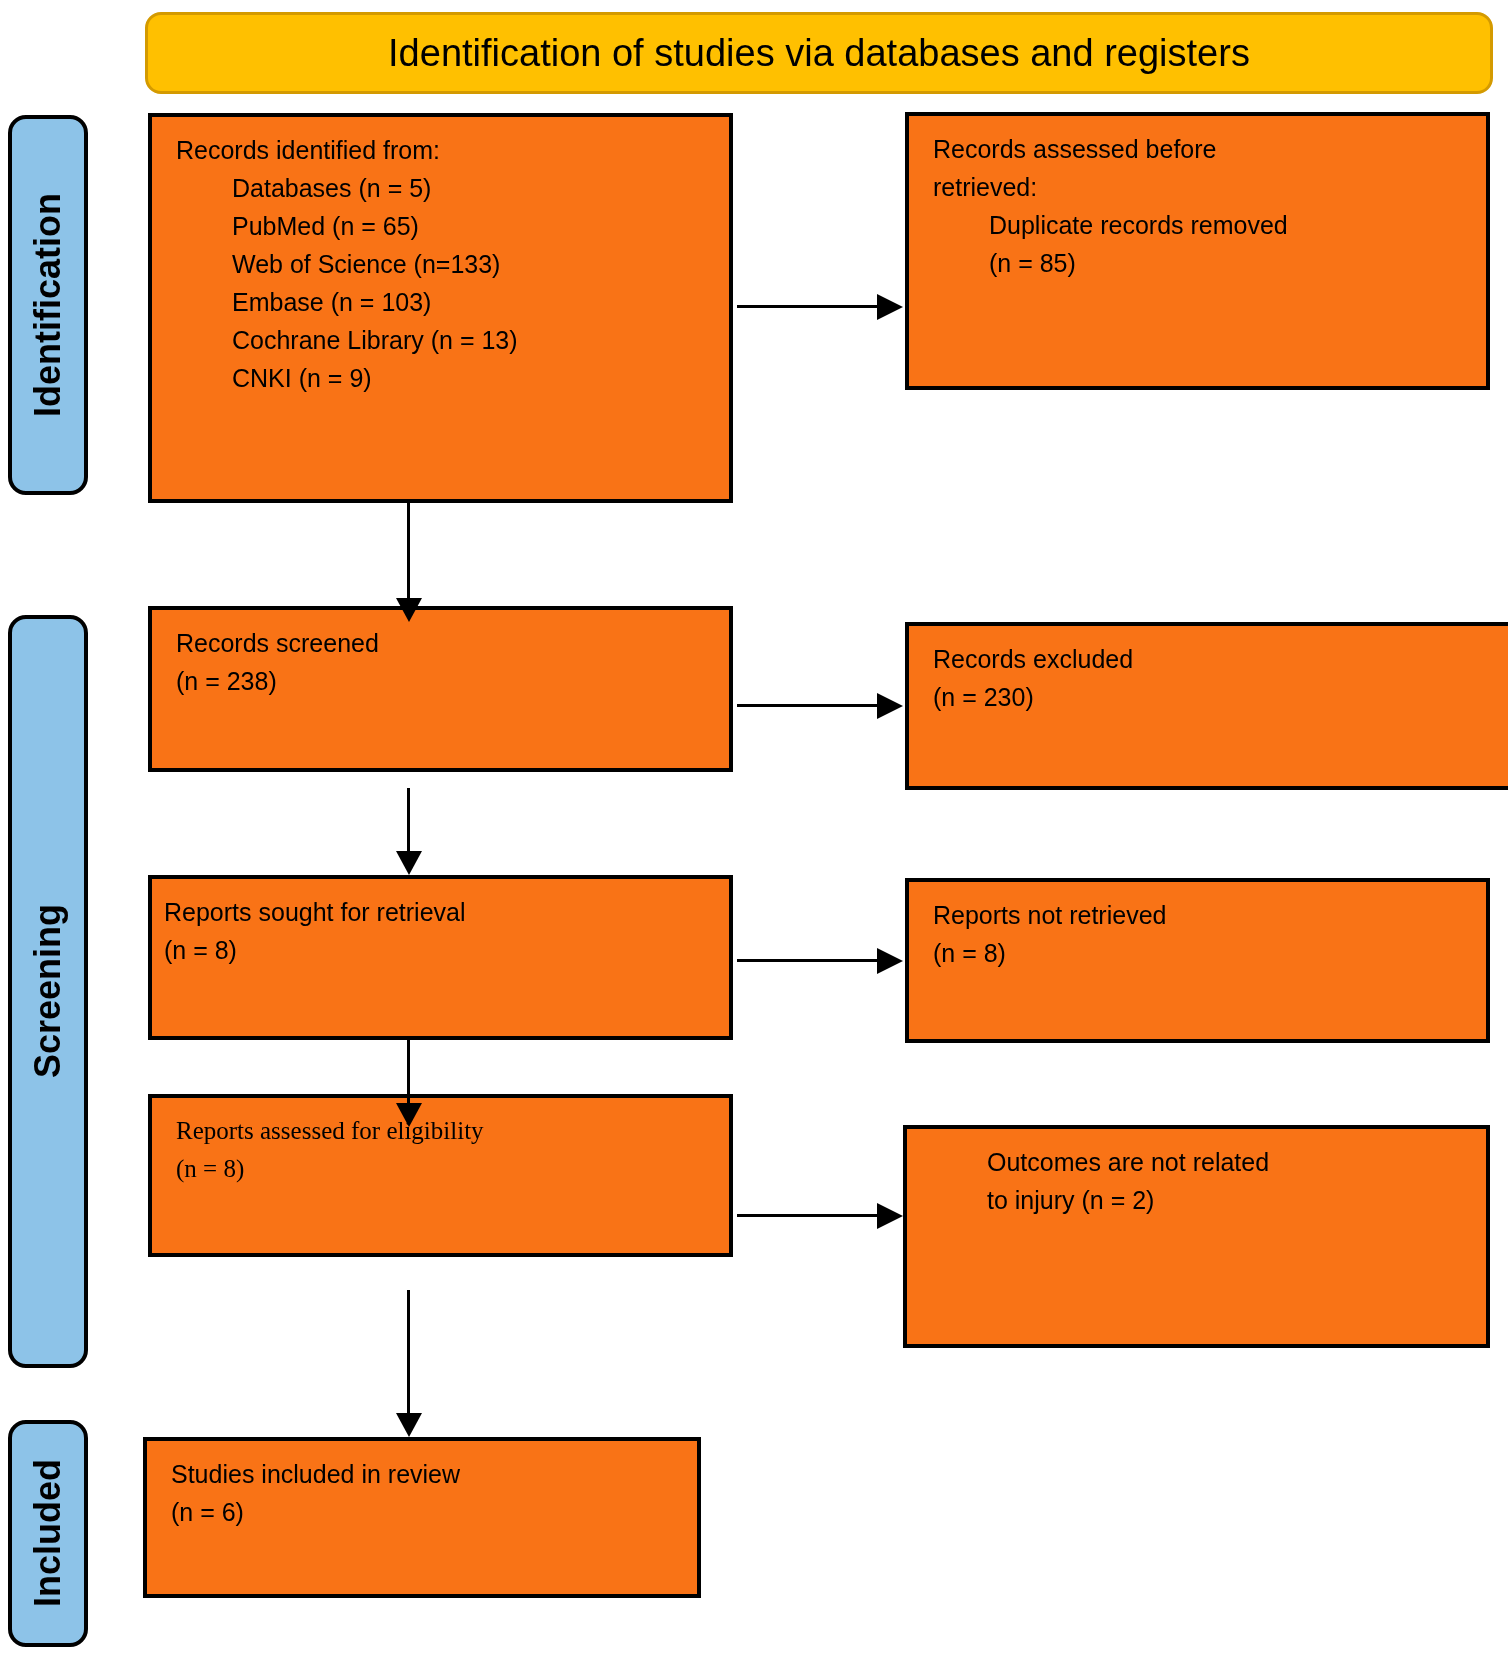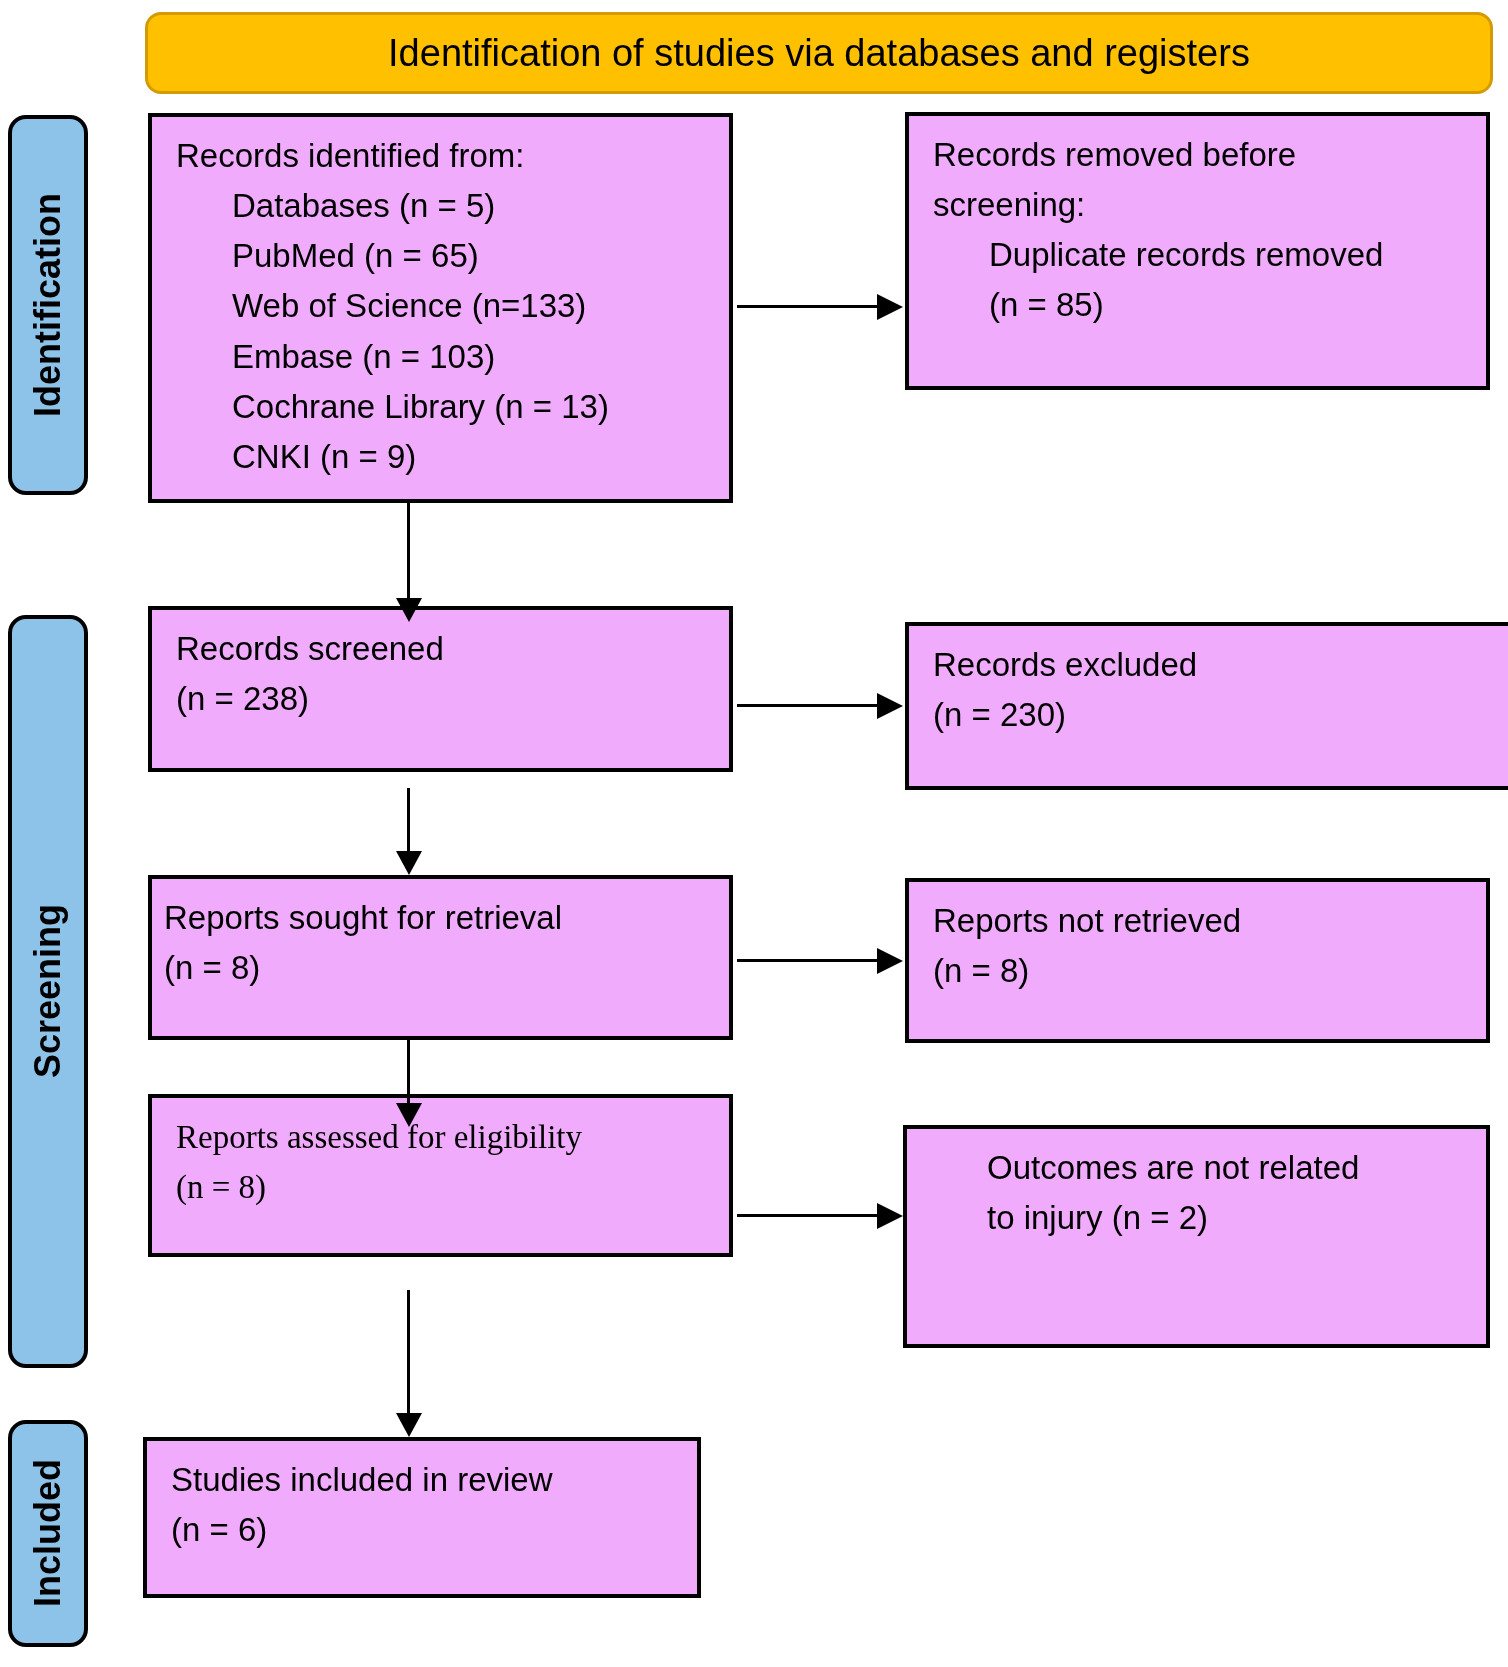--- a/index.html
+++ b/index.html
@@ -41,25 +41,25 @@
     font-size: 36px; font-weight: bold;
     white-space: nowrap;
   }
   #stage-identification { top: 115px; height: 380px; }
   #stage-screening      { top: 615px; height: 753px; }
   #stage-included       { top: 1420px; height: 227px; }
 
   
   .fbox {
     position: absolute;
-    background: #f0abfc;
+    background: #f97316;
     border: 4px solid #000000;
     box-sizing: border-box;
     padding: 14px 10px 10px 24px;
-    font-size: 33px;
+    font-size: 25px;
     line-height: 1.52;
   }
   .fbox p { margin: 0; white-space: nowrap; }
   .fbox p.ind { padding-left: 56px; }
 
   #box-records-identified { left: 148px; top: 113px;  width: 585px; height: 390px; }
   #box-records-removed    { left: 905px; top: 112px;  width: 585px; height: 278px; }
   #box-records-screened   { left: 148px; top: 606px;  width: 585px; height: 166px; }
   #box-records-excluded   { left: 905px; top: 622px;  width: 619px; height: 168px; }
   #box-reports-sought     { left: 148px; top: 875px;  width: 585px; height: 165px; padding-left: 12px; }
@@ -135,22 +135,22 @@
     <p>Records identified from:</p>
     <p class="ind">Databases (n = 5)</p>
     <p class="ind">PubMed (n = 65)</p>
     <p class="ind">Web of Science (n=133)</p>
     <p class="ind">Embase (n = 103)</p>
     <p class="ind">Cochrane Library (n = 13)</p>
     <p class="ind">CNKI (n = 9)</p>
   </div>
 
   <div class="fbox" id="box-records-removed">
-    <p>Records removed before</p>
-    <p>screening:</p>
+    <p>Records assessed before</p>
+    <p>retrieved:</p>
     <p class="ind">Duplicate records removed</p>
     <p class="ind">(n = 85)</p>
   </div>
 
   <div class="fbox" id="box-records-screened">
     <p>Records screened</p>
     <p>(n = 238)</p>
   </div>
 
   <div class="fbox" id="box-records-excluded">

